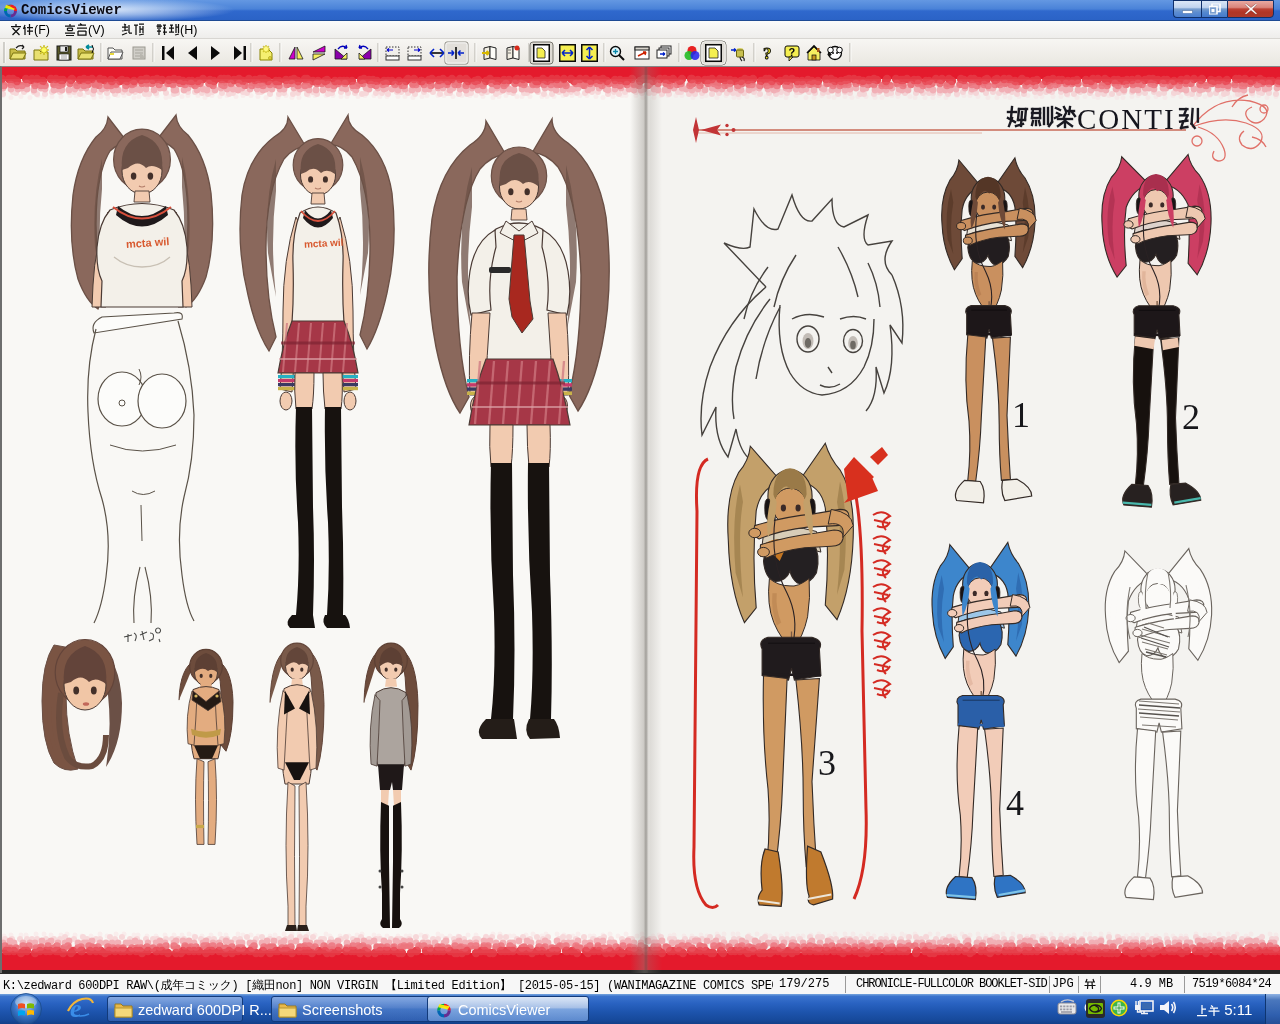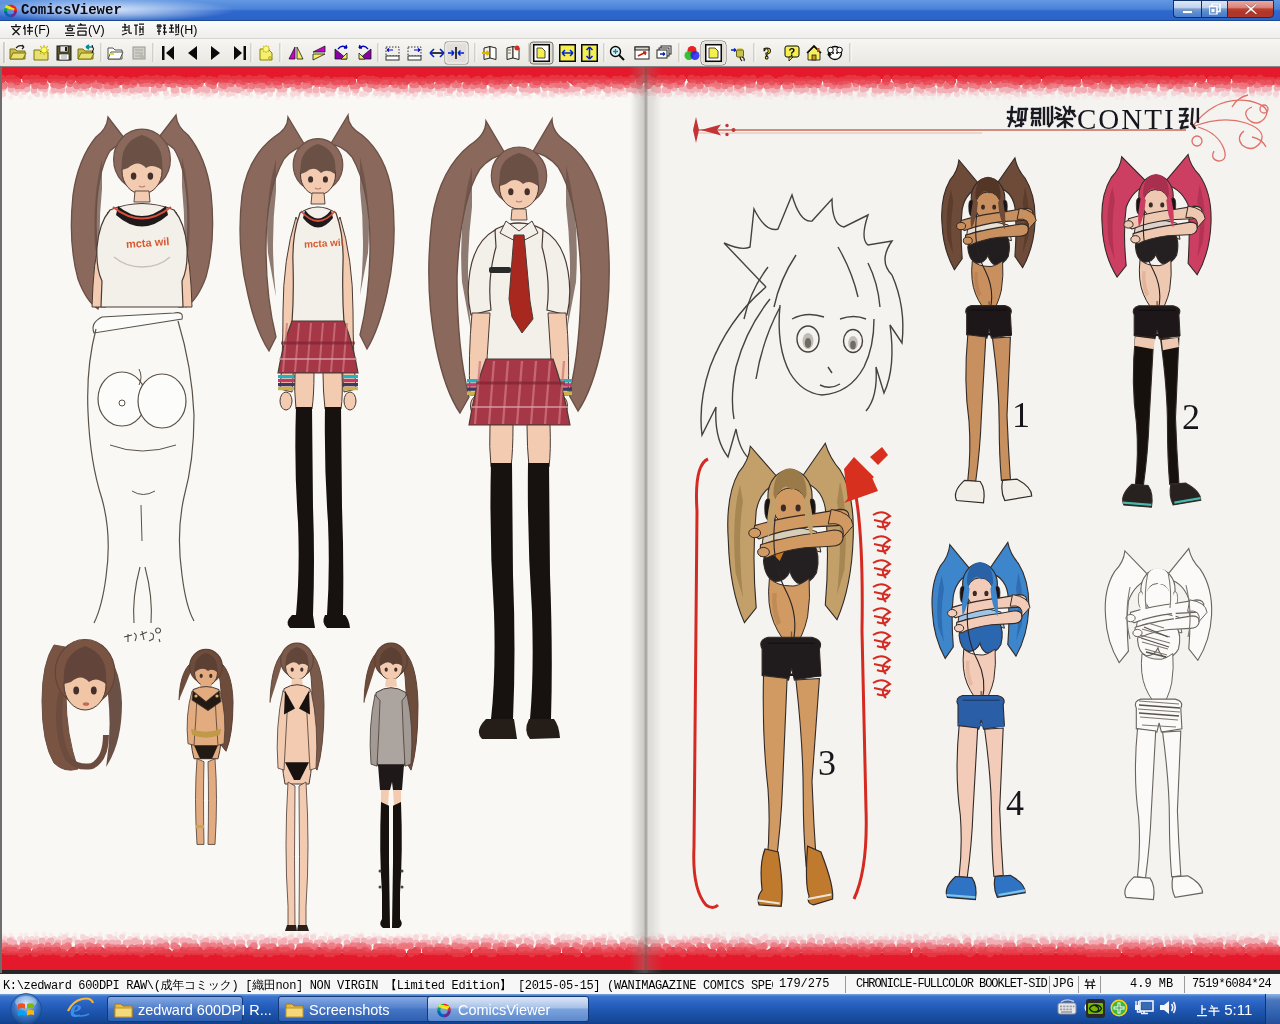--- a/index.html
+++ b/index.html
@@ -2896,21 +2896,21 @@
   <path d="M1 15 Q6 5 15 3 Q24 1 26 7" stroke="#f2b63a" stroke-width="2.2" fill="none"></path>
   <path d="M4 18 Q14 22 22 18" stroke="#3a8de8" stroke-width="1.5" fill="none"></path>
  </svg>
  <div class="tkbtn" id="tk1" style="left:107px;width:136px">
   <svg width="20" height="18" viewBox="0 0 20 18" style="position:absolute;left:6px;top:4px">
         <path d="M1 3 L7 3 L9 5 L18 5 L18 16 L1 16 Z" fill="#e8b84a" stroke="#9a7a20"></path>
         <path d="M1 7 L18 7 L18 16 L1 16 Z" fill="#f5d87a" stroke="#b8962f"></path>
       </svg>
   <div class="lbl">zedward 600DPI R...</div>
  </div>
- <div class="tkbtn" id="tk2" style="left:278px;width:180px">
+ <div class="tkbtn" id="tk2" style="left:271px;width:180px">
   <svg width="20" height="18" viewBox="0 0 20 18" style="position:absolute;left:6px;top:4px">
         <path d="M1 3 L7 3 L9 5 L18 5 L18 16 L1 16 Z" fill="#e8b84a" stroke="#9a7a20"></path>
         <path d="M1 7 L18 7 L18 16 L1 16 Z" fill="#f5d87a" stroke="#b8962f"></path>
       </svg>
   <div class="lbl">Screenshots</div>
  </div>
  <div class="tkbtn" id="tk3" style="left:427px;width:162px">
   <svg width="18" height="18" viewBox="0 0 17 17" style="position:absolute;left:7px;top:4px">
    <path d="M2 9 A6.5 6.5 0 0 1 8.5 2.5 L8.5 5.5 A3.5 3.5 0 0 0 5 9 Z" fill="#00a651"></path>
    <path d="M8.5 2.5 A6.5 6.5 0 0 1 15 9 L12 9 A3.5 3.5 0 0 0 8.5 5.5 Z" fill="#ed1c24"></path>

